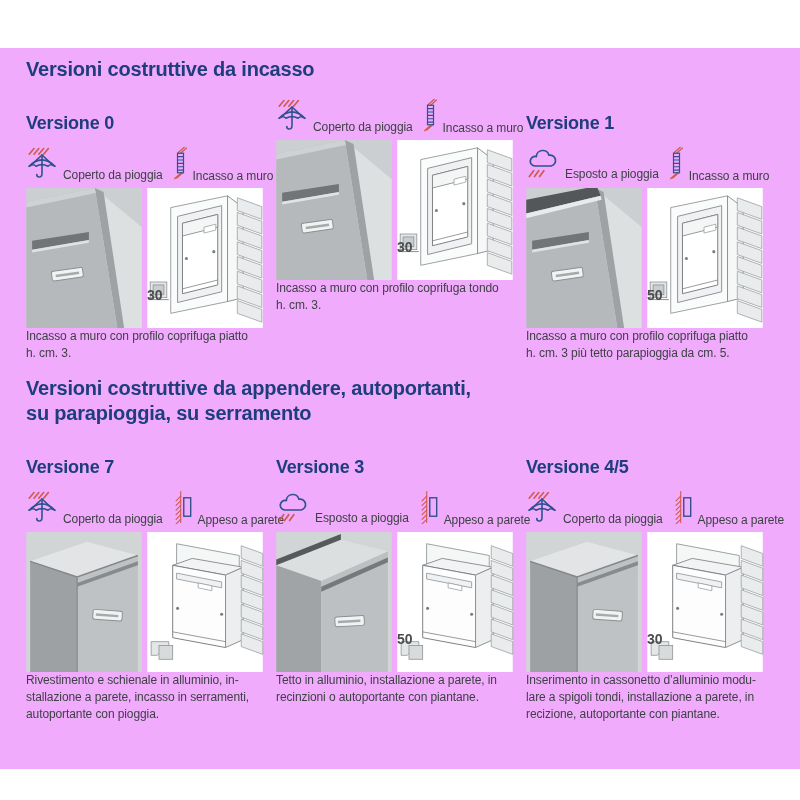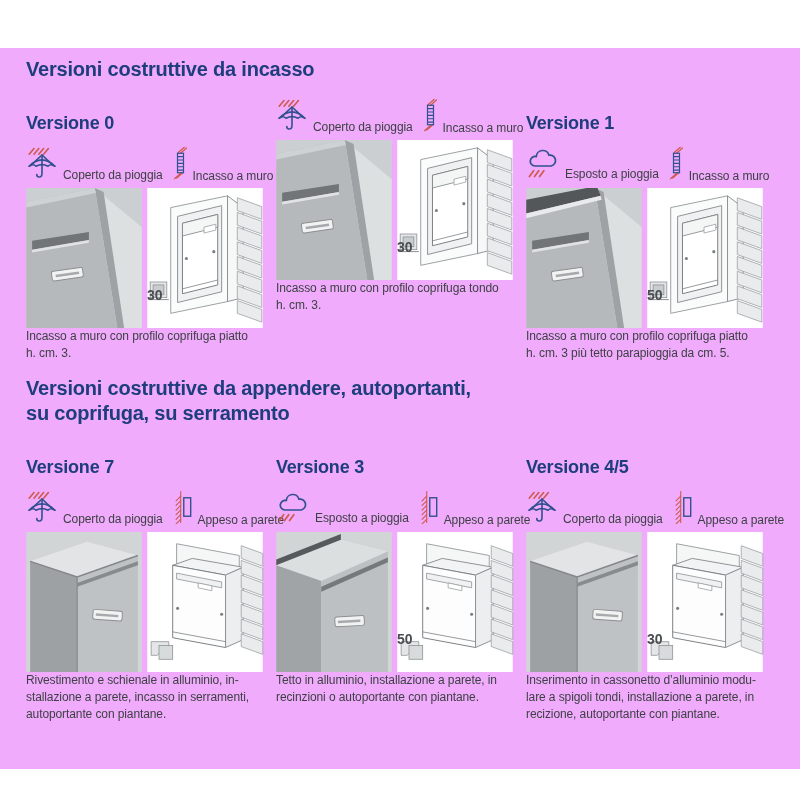--- a/index.html
+++ b/index.html
@@ -267,21 +267,21 @@
         </div>
         <div class="desc">
           <div>Incasso a muro con profilo coprifuga piatto</div>
           <div>h. cm. 3 più tetto parapioggia da cm. 5.</div>
           <div></div>
         </div>
       </article>
     </div>
 
     <h2 class="section-title second">Versioni costruttive da appendere, autoportanti,
-su coprifuga, su serramento</h2>
+su parapioggia, su serramento</h2>
 
     <div class="row">
 
       <article class="card">
         <h3>Versione 7</h3>
         <div class="features">
           <div class="feature">
             <svg class="ic" width="32" height="38" viewBox="0 0 40 40">
                 <use href="#sym-umbrella"></use>
               </svg>
@@ -297,21 +297,21 @@
         <div class="illu">
           <svg class="scene" viewBox="0 0 238 140">
             <use href="#photo-box" x="0" y="0" width="116" height="140"></use>
             <use href="#draw-mount" x="120" y="0" width="118" height="140"></use>
           </svg>
           <span class="dim"></span>
         </div>
         <div class="desc">
           <div>Rivestimento e schienale in alluminio, in-</div>
           <div>stallazione a parete, incasso in serramenti,</div>
-          <div>autoportante con piantane.</div>
+          <div>autoportante con pioggia.</div>
         </div>
       </article>
 
       <article class="card">
         <h3>Versione 3</h3>
         <div class="features">
           <div class="feature">
             <svg class="ic" width="34" height="36" viewBox="0 0 40 40">
                 <use href="#sym-cloud"></use>
               </svg>

